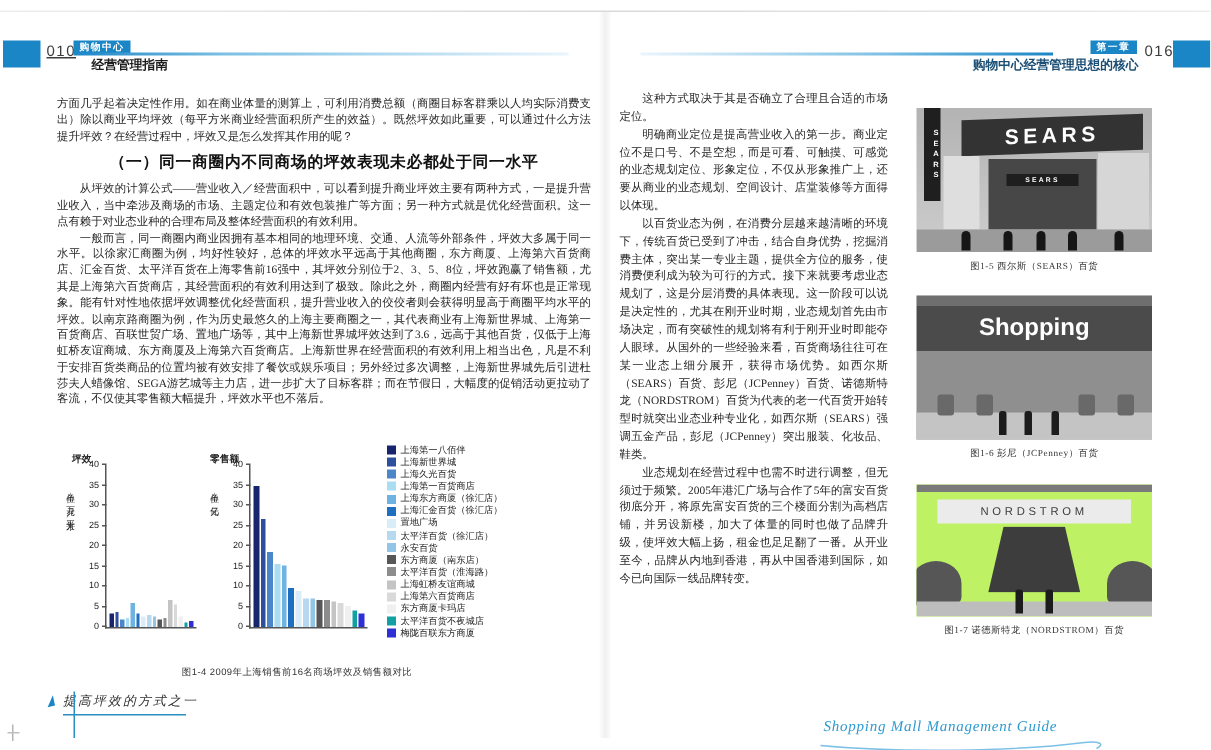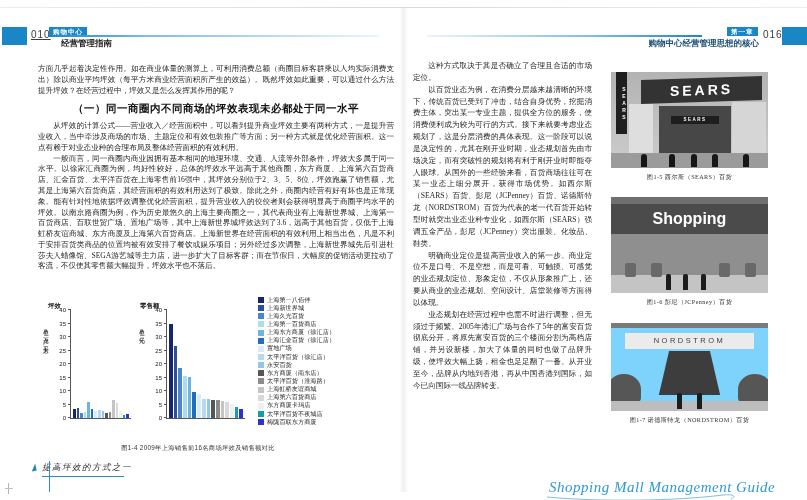--- a/index.html
+++ b/index.html
@@ -82,39 +82,39 @@
   .ppl{position:absolute;bottom:1px;width:6px;height:13px;background:#161616;border-radius:3px 3px 0 0;}
 
   .f2{background:#8f8f8f;}
   .f2-top{position:absolute;top:0;left:0;width:100%;height:7px;background:#6f6f6f;}
   .f2-sign{position:absolute;top:7px;left:0;width:100%;height:30px;background:#4b4b4b;color:#fff;
            font:bold 16px/30px "Liberation Sans",sans-serif;text-align:center;}
   .f2-floor{position:absolute;bottom:0;left:0;width:100%;height:18px;background:#c4c4c4;}
   .rack{position:absolute;bottom:16px;width:11px;height:14px;background:#696969;border-radius:2px;}
   .ppl2{position:absolute;bottom:3px;width:5px;height:16px;background:#1c1c1c;border-radius:2px 2px 0 0;}
 
-  .f3{background:#7dd3fc;}
+  .f3{background:#bef264;}
   .f3-roof{position:absolute;top:0;left:0;width:100%;height:5px;background:#7a7a7a;}
   .f3-band{position:absolute;top:10px;left:14px;right:14px;height:16px;background:#ebebeb;color:#3c3c3c;
            font:7.5px/16px "Liberation Sans",sans-serif;text-align:center;letter-spacing:2.5px;}
   .f3-entry{position:absolute;left:42px;top:28px;width:73px;height:44px;background:#3d3d3d;
             clip-path:polygon(8% 100%,22% 0,78% 0,92% 100%);}
   .f3-palm{position:absolute;bottom:7px;width:34px;height:30px;background:#565656;
            border-radius:50% 50% 20% 20%;}
   .f3-palmL{left:-4px;} .f3-palmR{right:-4px;}
   .f3-walk{position:absolute;bottom:0;left:0;width:100%;height:10px;background:#bdbdbd;}
 
   
   .lf-tri{position:absolute;left:31px;top:464px;width:0;height:0;border-left:5px solid transparent;
           border-bottom:7px solid #1b86c6;transform:rotate(-12deg);}
   .lf-script{position:absolute;left:42px;top:462px;font-style:italic;font-size:8.5px;color:#2f2f2f;
              font-family:"DejaVu Serif",serif;letter-spacing:1.5px;}
   .lf-underline{position:absolute;left:42px;top:476px;width:82px;height:1px;background:#2a8fc0;}
   .lf-vline{position:absolute;left:49px;top:461px;width:1px;height:31px;background:#2a8fc0;}
-  .rf-script{position:absolute;left:549px;top:479px;font-style:italic;font-size:15px;color:#2e9ad2;
+  .rf-script{position:absolute;left:549px;top:479px;font-style:italic;font-size:10px;color:#2e9ad2;
              font-family:"Liberation Serif",serif;letter-spacing:.5px;}
   .rf-flourish{position:absolute;left:545px;top:492px;}
   .corner-mark{position:absolute;left:8px;top:483px;width:7px;height:11px;border-left:1px solid #b5b5b5;}
   .corner-mark::after{content:"";position:absolute;left:-4px;top:5px;width:8px;height:1px;background:#c0c0c0;}
 </style>
 </head>
 <body>
 
 <div id="page">
   <div class="top-edge"></div>
@@ -288,22 +288,22 @@
         <div class="lrow">
           <span class="sw" style="background: rgb(47, 47, 214);"></span>
           <span>梅陇百联东方商厦</span>
         </div>
       </div>
     <div class="chart-caption">图1-4 2009年上海销售前16名商场坪效及销售额对比</div>
   </div>
 
   <div class="rp-text">
     <p>这种方式取决于其是否确立了合理且合适的市场定位。</p>
+    <p>明确商业定位是提高营业收入的第一步。商业定位不是口号、不是空想，而是可看、可触摸、可感觉的业态规划定位、形象定位，不仅从形象推广上，还要从商业的业态规划、空间设计、店堂装修等方面得以体现。</p>
     <p>以百货业态为例，在消费分层越来越清晰的环境下，传统百货已受到了冲击，结合自身优势，挖掘消费主体，突出某一专业主题，提供全方位的服务，使消费便利成为较为可行的方式。接下来就要考虑业态规划了，这是分层消费的具体表现。这一阶段可以说是决定性的，尤其在刚开业时期，业态规划首先由市场决定，而有突破性的规划将有利于刚开业时即能夺人眼球。从国外的一些经验来看，百货商场往往可在某一业态上细分展开，获得市场优势。如西尔斯（SEARS）百货、彭尼（JCPenney）百货、诺德斯特龙（NORDSTROM）百货为代表的老一代百货开始转型时就突出业态业种专业化，如西尔斯（SEARS）强调五金产品，彭尼（JCPenney）突出服装、化妆品、鞋类。</p>
-    <p>明确商业定位是提高营业收入的第一步。商业定位不是口号、不是空想，而是可看、可触摸、可感觉的业态规划定位、形象定位，不仅从形象推广上，还要从商业的业态规划、空间设计、店堂装修等方面得以体现。</p>
     <p>业态规划在经营过程中也需不时进行调整，但无须过于频繁。2005年港汇广场与合作了5年的富安百货彻底分开，将原先富安百货的三个楼面分割为高档店铺，并另设新楼，加大了体量的同时也做了品牌升级，使坪效大幅上扬，租金也足足翻了一番。从开业至今，品牌从内地到香港，再从中国香港到国际，如今已向国际一线品牌转变。</p>
   </div>
 
   <div class="figure" id="fig1">
     <div class="photo f1">
       <div class="f1-banner">SEARS</div>
       <div class="f1-sign">SEARS</div>
       <div class="f1-colL"></div>
       <div class="f1-colR"></div>
       <div class="f1-door"></div>

